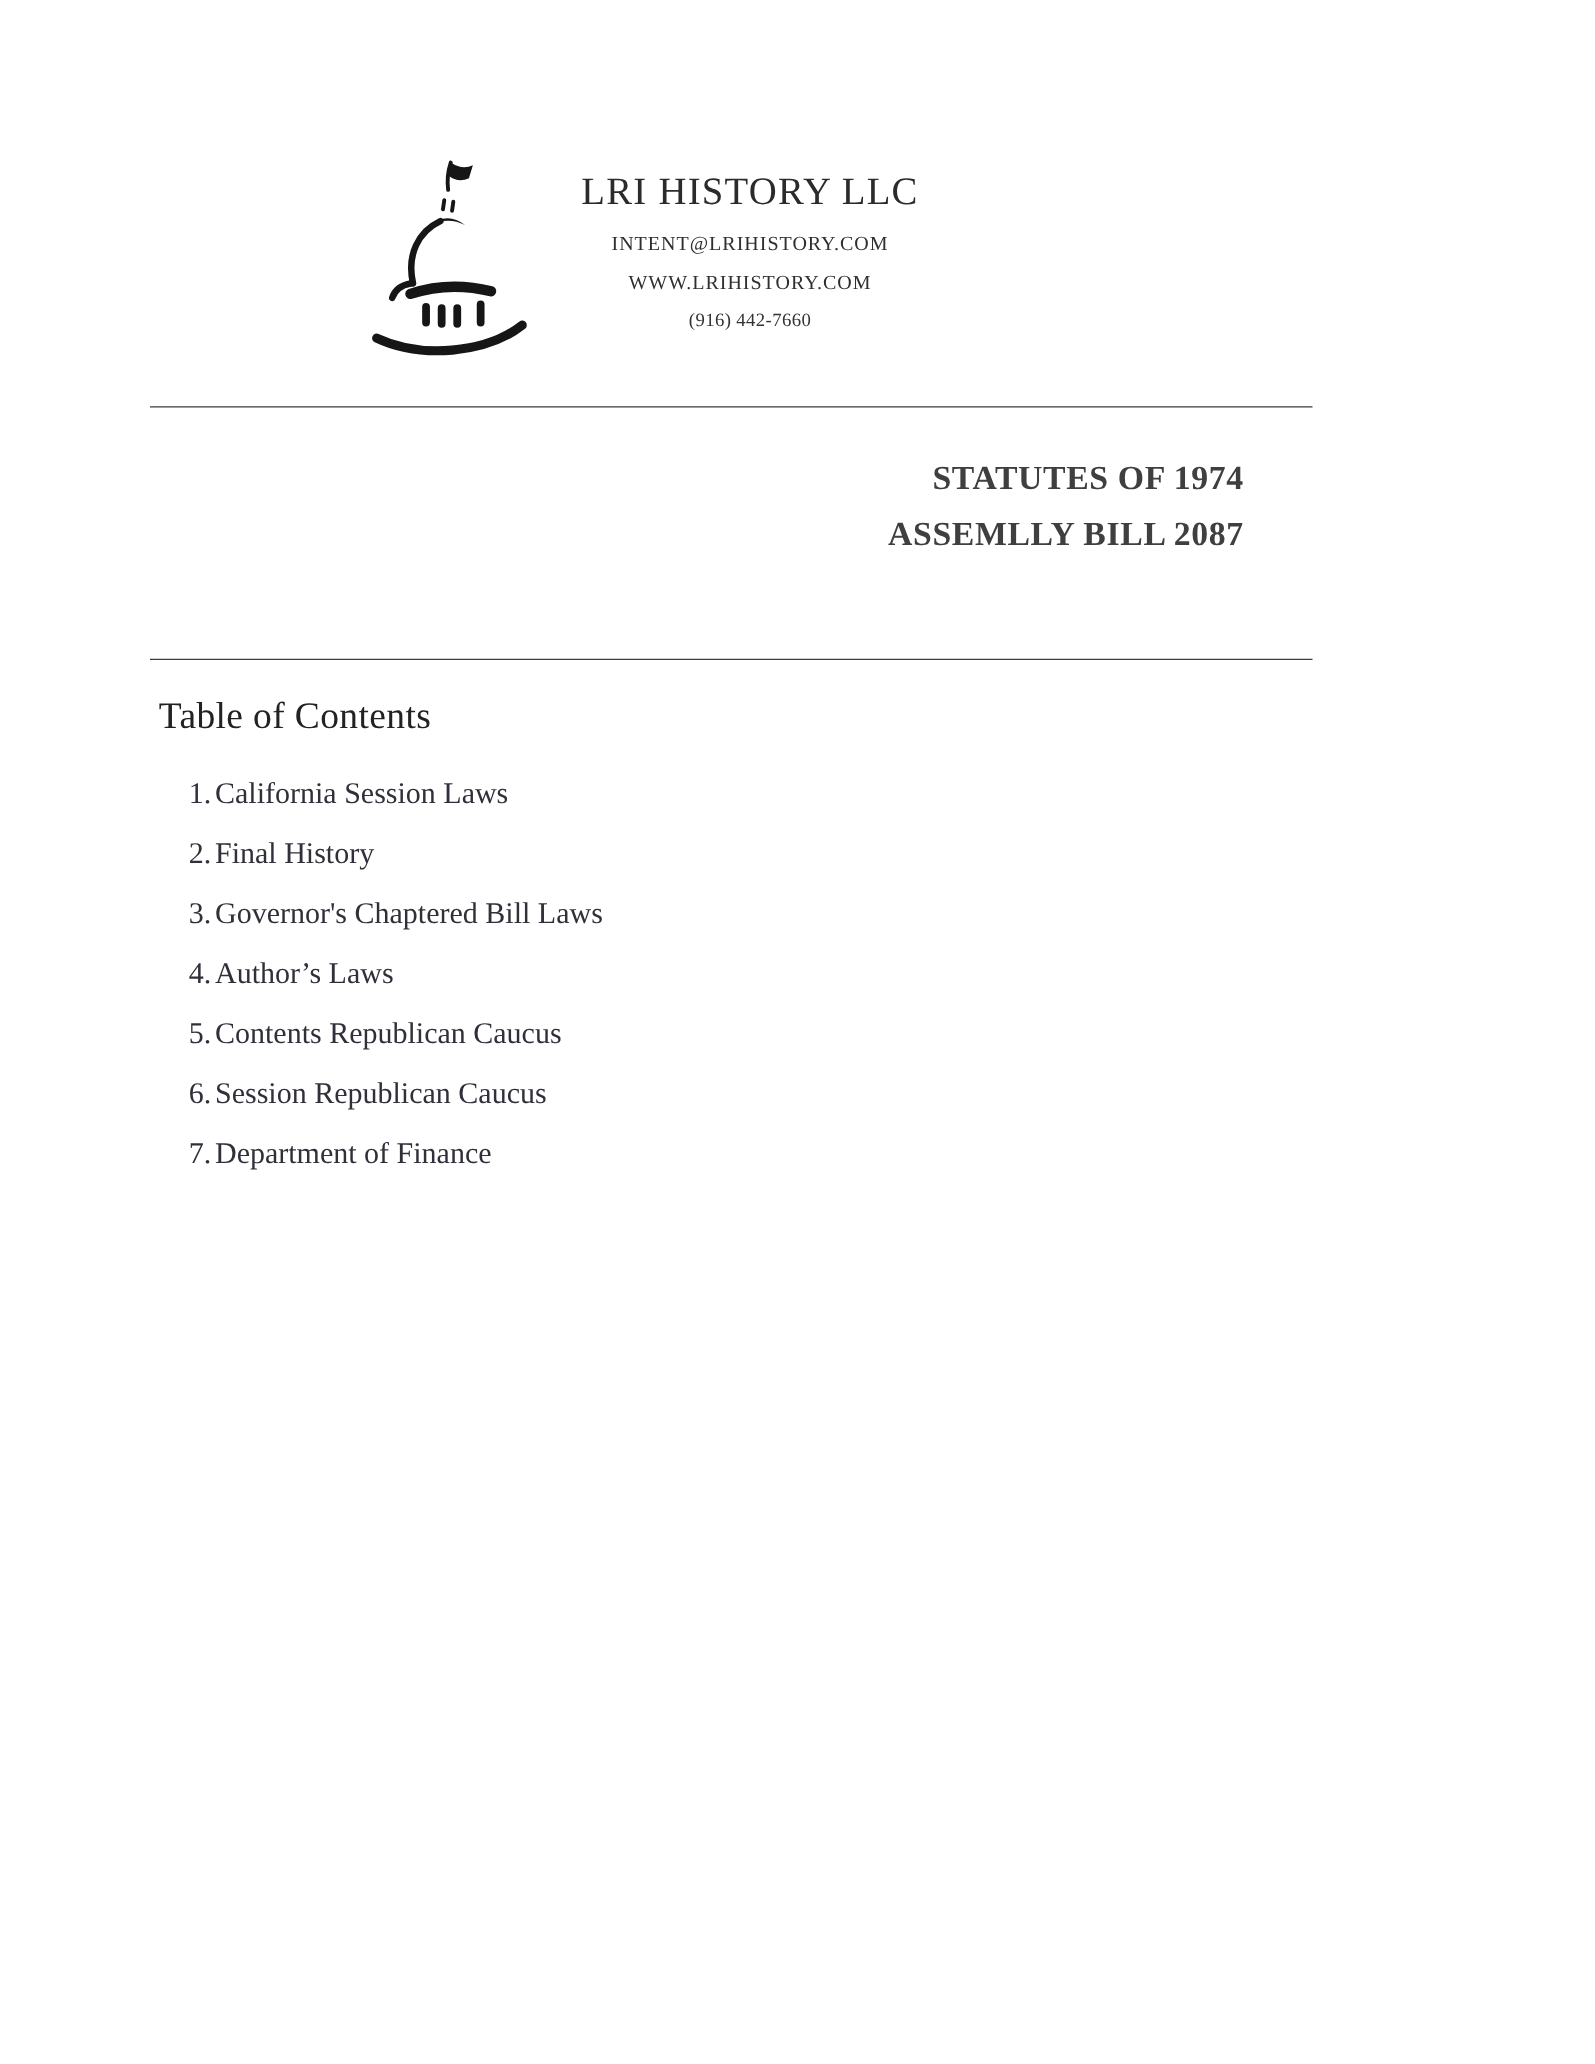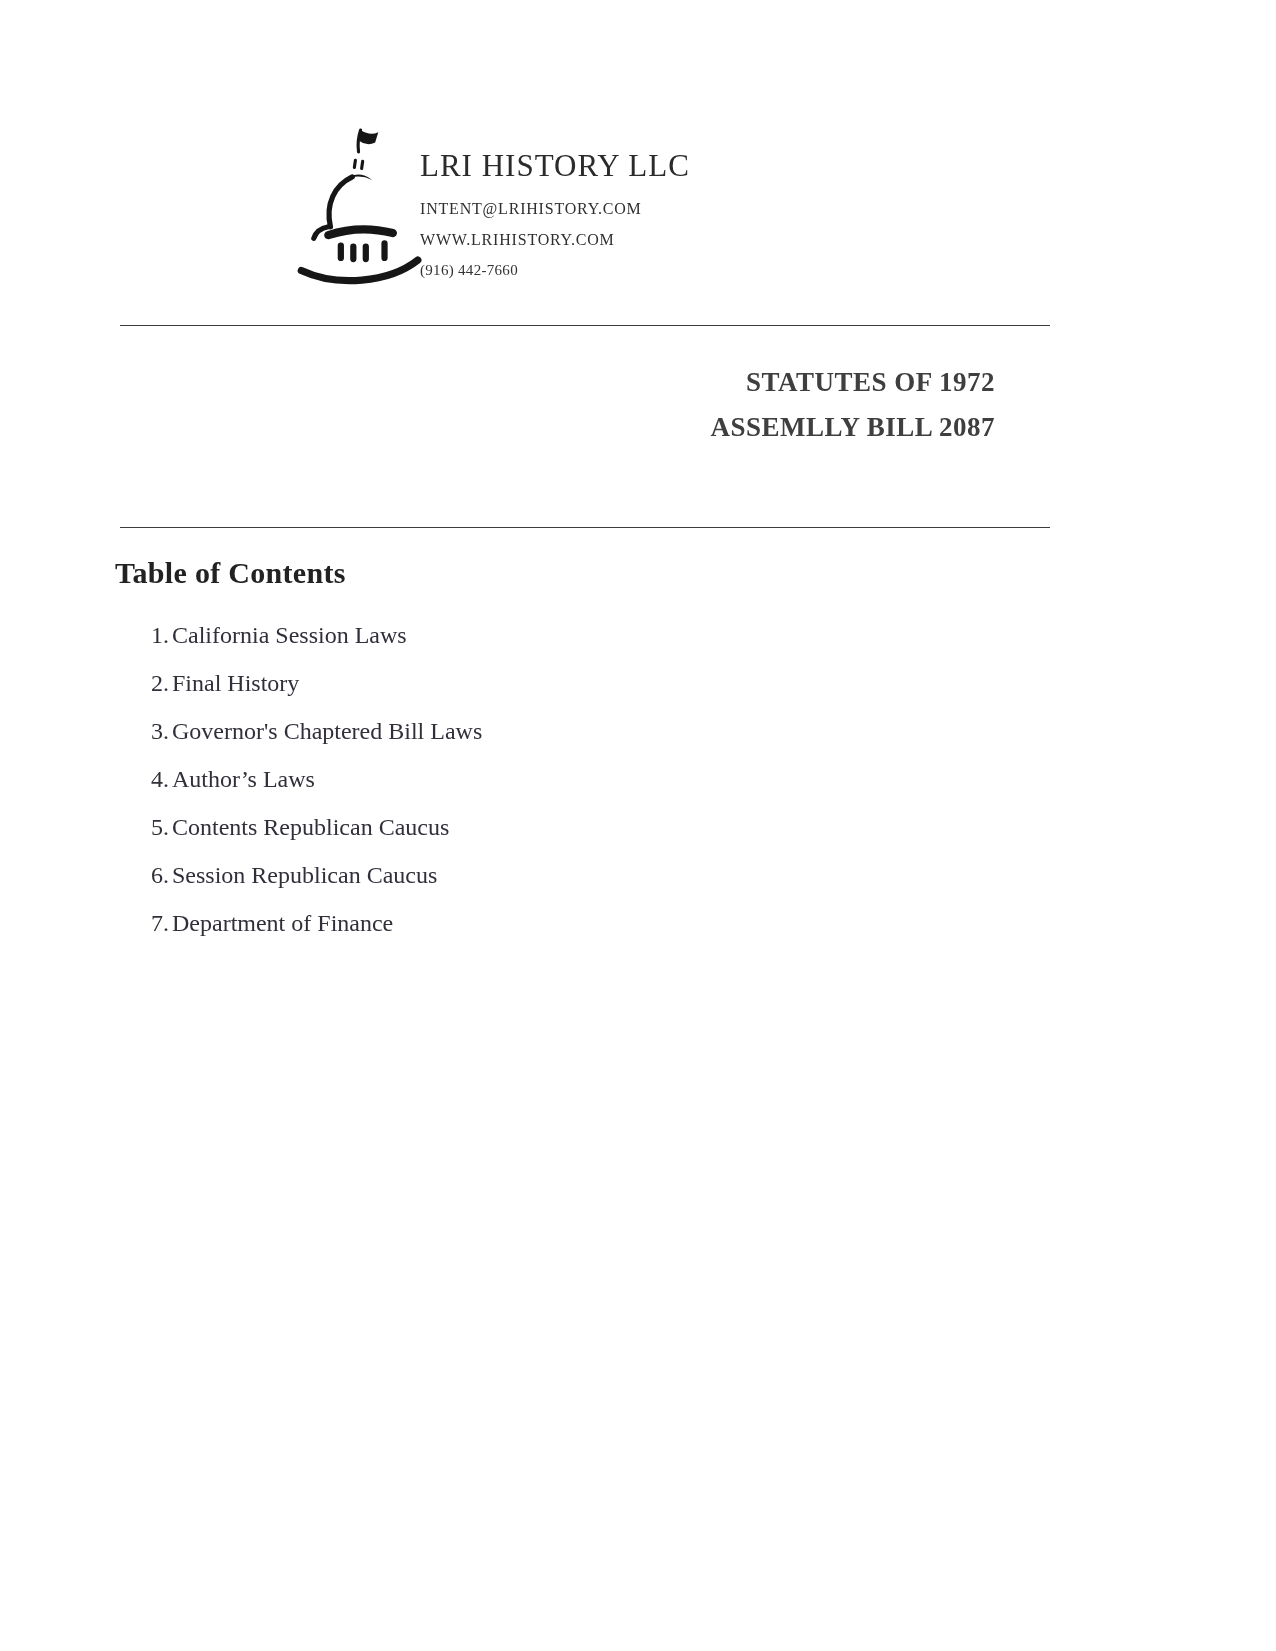--- a/index.html
+++ b/index.html
@@ -23,23 +23,23 @@
     left: 293px;
     top: 122px;
     width: 156px;
     height: 168px;
   }
   .logo svg { width: 100%; height: 100%; }
 
   .header-text {
     position: absolute;
     left: 420px;
-    top: 148px;
+    top: 135px;
     width: 360px;
-    text-align: left;
+    text-align: center;
     font-family: Liberation Serif, serif;
   }
   .company-name {
     font-size: 31px;
     letter-spacing: 1px;
     color: #2b2b2b;
     margin-bottom: 16px;
     white-space: nowrap;
   }
   .company-line {
@@ -80,23 +80,23 @@
     font-size: 27px;
     color: #3f3f3f;
     letter-spacing: 0.5px;
     margin-bottom: 14px;
     white-space: pre;
   }
 
   
   .toc-heading {
     position: absolute;
-    left: 115px;
+    left: 127px;
     top: 556px;
-    font-weight: bold;
+    font-weight: normal;
     font-size: 30px;
     color: #222222;
     letter-spacing: 0.3px;
   }
   .toc-list {
     position: absolute;
     left: 143px;
     top: 622px;
     width: 700px;
   }
@@ -146,21 +146,21 @@
   <div class="header-text">
     <div class="company-name">LRI HISTORY LLC</div>
     <div class="company-line">INTENT@LRIHISTORY.COM</div>
     <div class="company-line">WWW.LRIHISTORY.COM</div>
     <div class="company-phone">(916) 442-7660</div>
   </div>
 
   <div class="rule rule-top"></div>
 
   <div class="title-block">
-    <div class="title-line">STATUTES OF 1972</div>
+    <div class="title-line">STATUTES OF 1974</div>
     <div class="title-line">ASSEMLLY BILL 2087</div>
   </div>
 
   <div class="rule rule-bottom"></div>
 
   <div class="toc-heading">Table of Contents</div>
 
   <div class="toc-list">
     <div class="toc-item">
       <span class="toc-num">1.</span>

